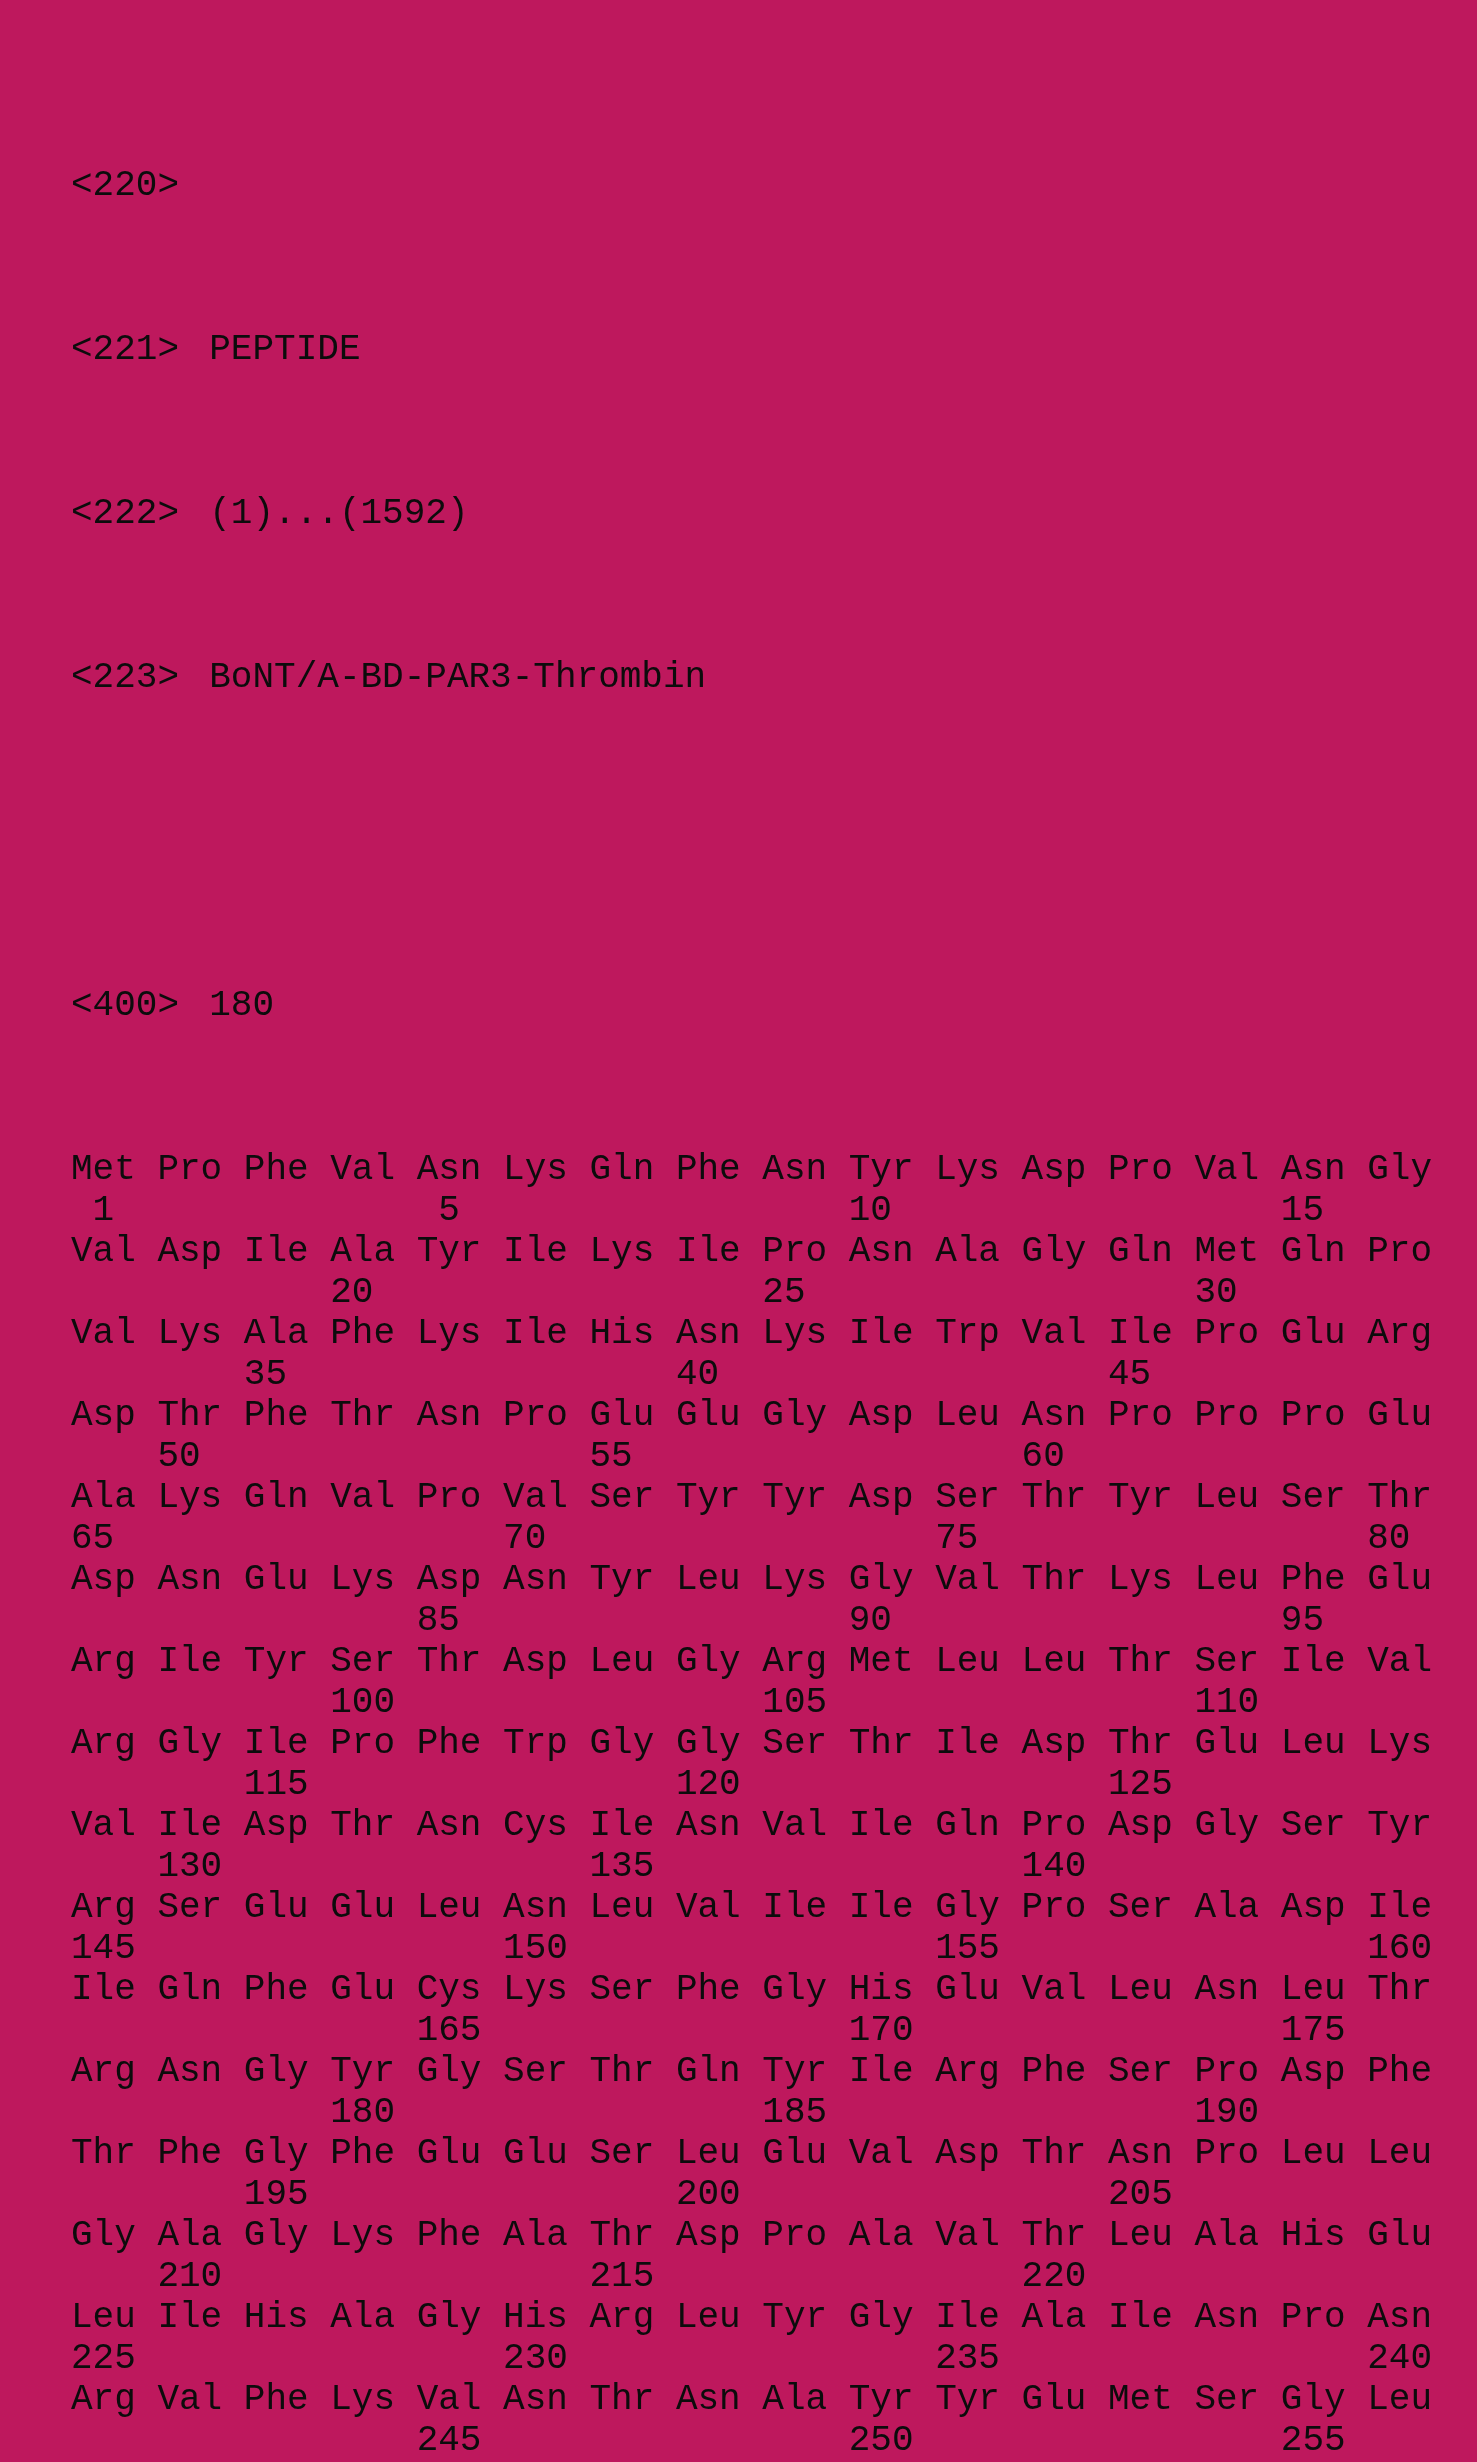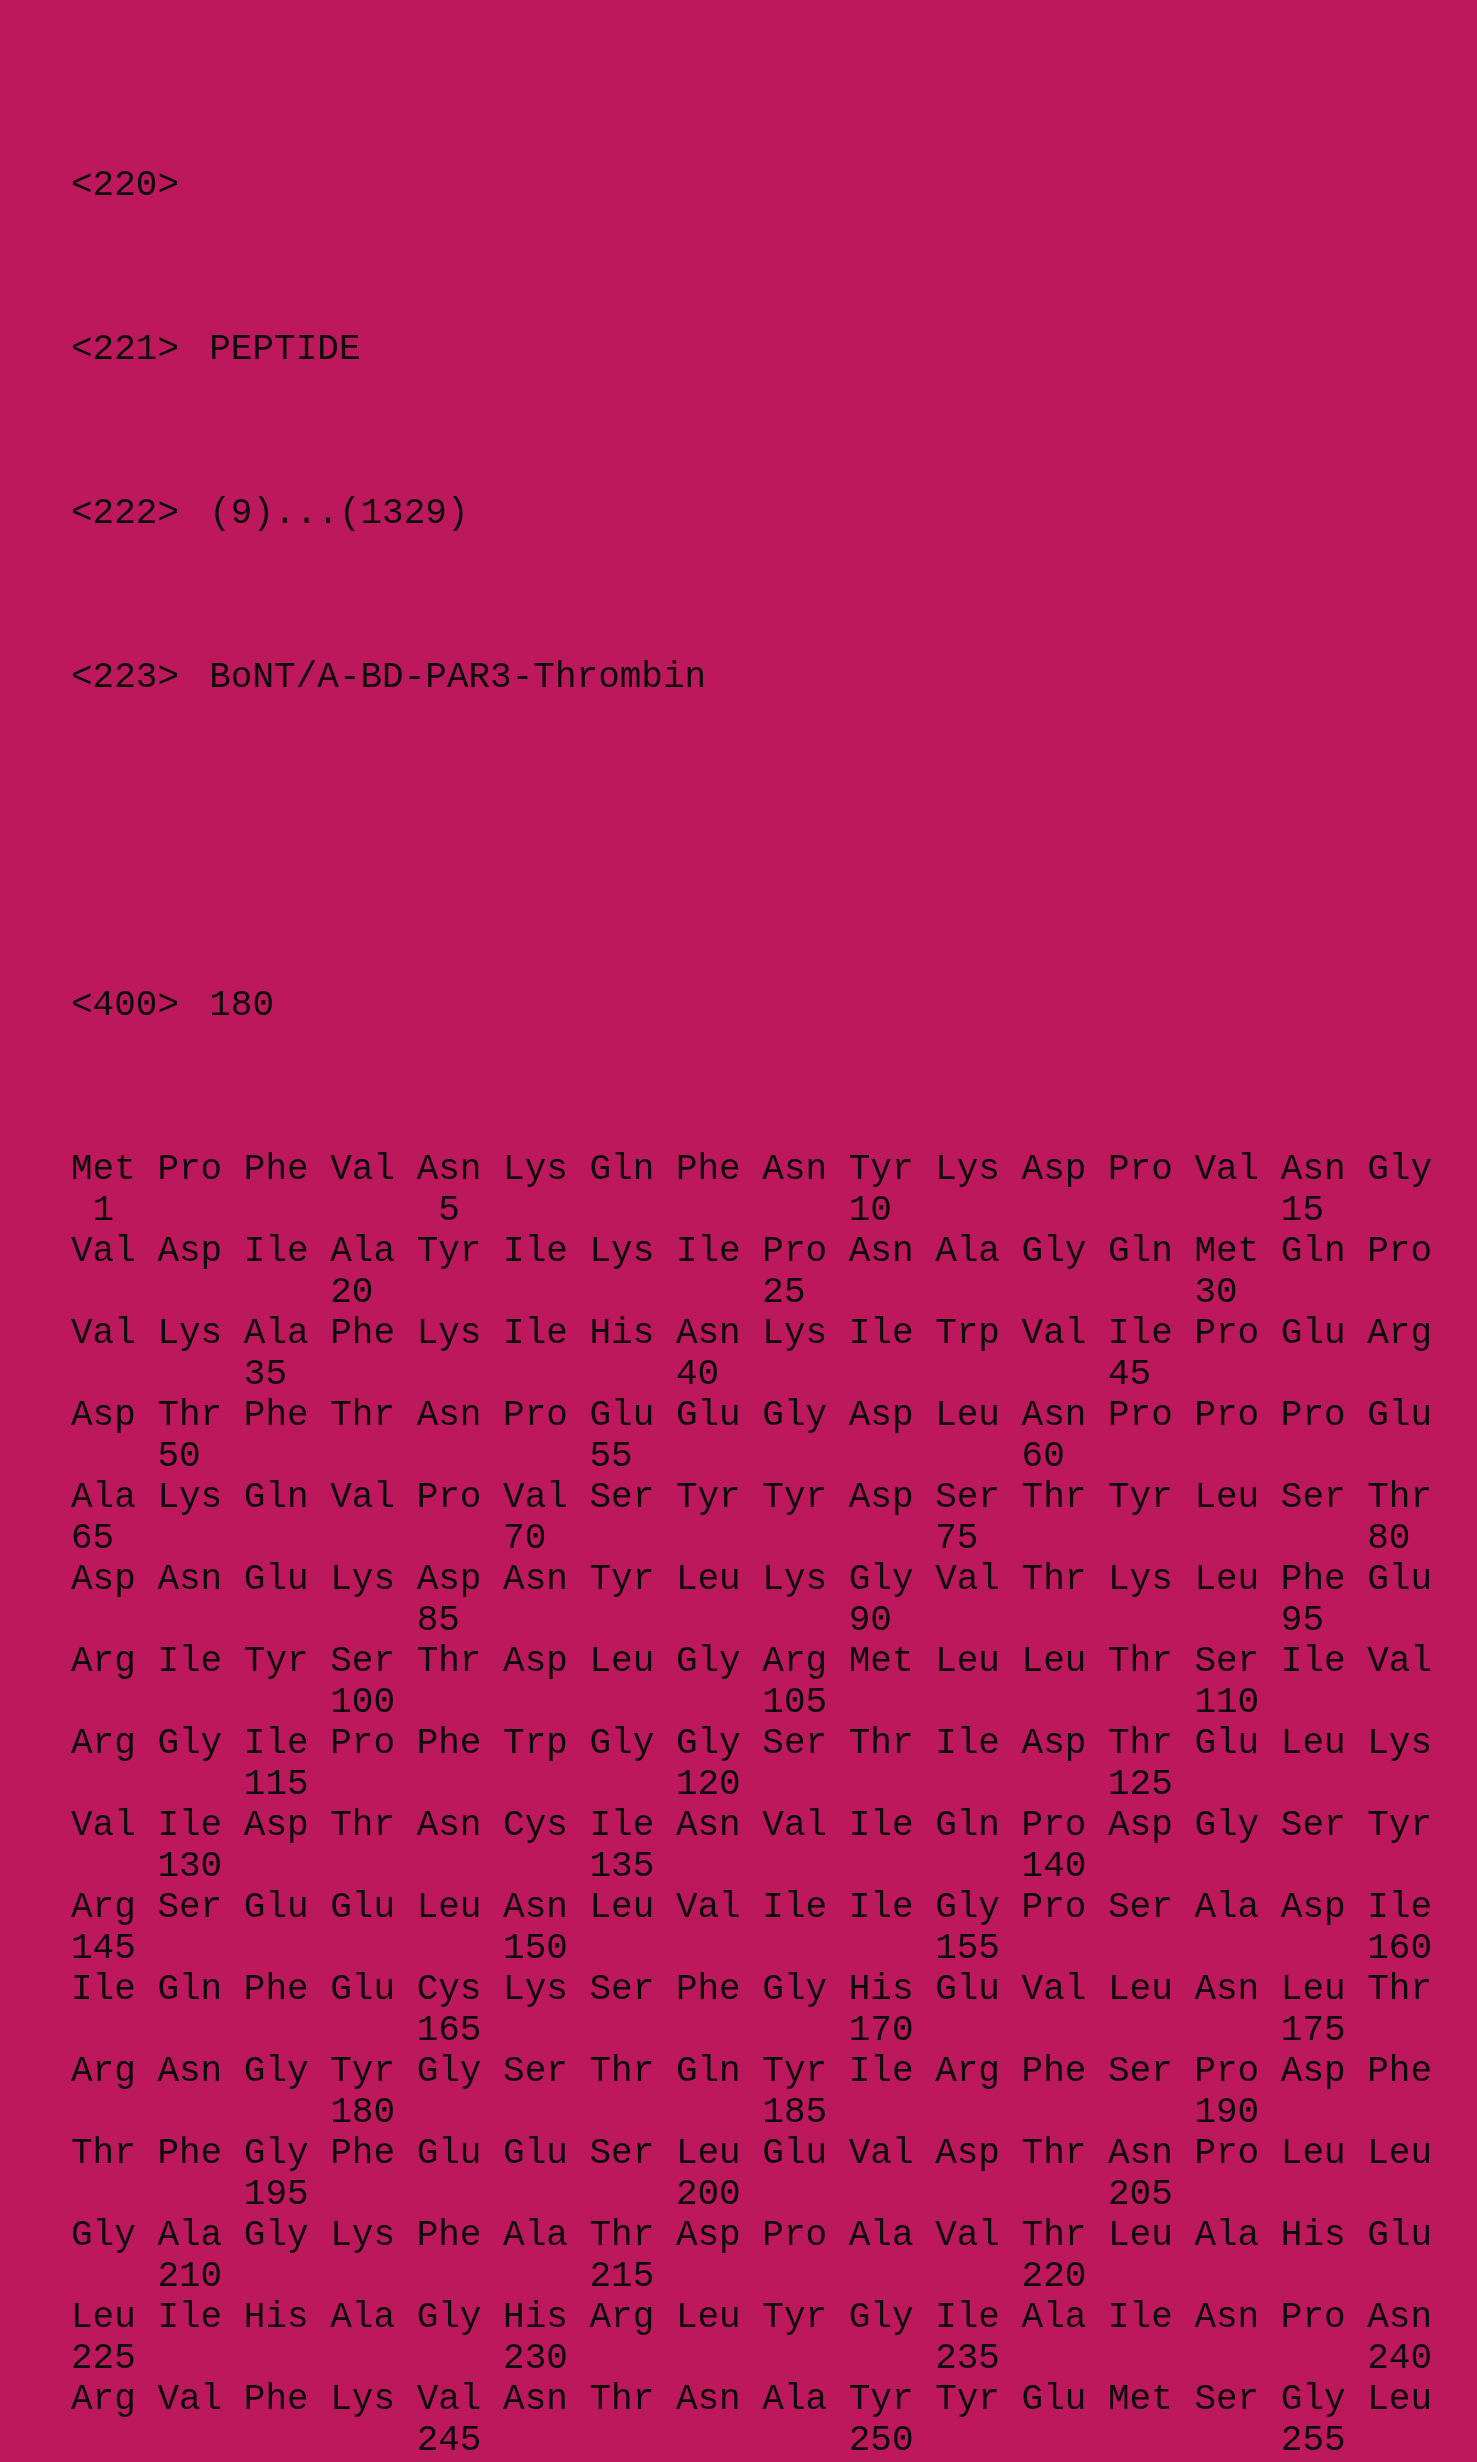--- a/index.html
+++ b/index.html
@@ -35,21 +35,21 @@
 </head>
 <body>
 
 <div class="page">
   <div class="doc">
 
     <div class="ln"><span>&lt;220&gt;</span><span class="val"></span></div>
 
     <div class="ln"><span>&lt;221&gt;</span><span class="val">PEPTIDE</span></div>
 
-    <div class="ln"><span>&lt;222&gt;</span><span class="val">(9)...(1329)</span></div>
+    <div class="ln"><span>&lt;222&gt;</span><span class="val">(1)...(1592)</span></div>
 
     <div class="ln"><span>&lt;223&gt;</span><span class="val">BoNT/A-BD-PAR3-Thrombin</span></div>
 
     <div class="ln"></div>
 
     <div class="ln"><span>&lt;400&gt;</span><span class="val">180</span></div>
 
     <div id="seq-rows"><div class="ln">Met Pro Phe Val Asn Lys Gln Phe Asn Tyr Lys Asp Pro Val Asn Gly</div><div class="ln"> 1               5                  10                  15        </div><div class="ln">Val Asp Ile Ala Tyr Ile Lys Ile Pro Asn Ala Gly Gln Met Gln Pro</div><div class="ln">            20                  25                  30            </div><div class="ln">Val Lys Ala Phe Lys Ile His Asn Lys Ile Trp Val Ile Pro Glu Arg</div><div class="ln">        35                  40                  45                </div><div class="ln">Asp Thr Phe Thr Asn Pro Glu Glu Gly Asp Leu Asn Pro Pro Pro Glu</div><div class="ln">    50                  55                  60                    </div><div class="ln">Ala Lys Gln Val Pro Val Ser Tyr Tyr Asp Ser Thr Tyr Leu Ser Thr</div><div class="ln">65                  70                  75                  80    </div><div class="ln">Asp Asn Glu Lys Asp Asn Tyr Leu Lys Gly Val Thr Lys Leu Phe Glu</div><div class="ln">                85                  90                  95        </div><div class="ln">Arg Ile Tyr Ser Thr Asp Leu Gly Arg Met Leu Leu Thr Ser Ile Val</div><div class="ln">            100                 105                 110           </div><div class="ln">Arg Gly Ile Pro Phe Trp Gly Gly Ser Thr Ile Asp Thr Glu Leu Lys</div><div class="ln">        115                 120                 125               </div><div class="ln">Val Ile Asp Thr Asn Cys Ile Asn Val Ile Gln Pro Asp Gly Ser Tyr</div><div class="ln">    130                 135                 140                   </div><div class="ln">Arg Ser Glu Glu Leu Asn Leu Val Ile Ile Gly Pro Ser Ala Asp Ile</div><div class="ln">145                 150                 155                 160   </div><div class="ln">Ile Gln Phe Glu Cys Lys Ser Phe Gly His Glu Val Leu Asn Leu Thr</div><div class="ln">                165                 170                 175       </div><div class="ln">Arg Asn Gly Tyr Gly Ser Thr Gln Tyr Ile Arg Phe Ser Pro Asp Phe</div><div class="ln">            180                 185                 190           </div><div class="ln">Thr Phe Gly Phe Glu Glu Ser Leu Glu Val Asp Thr Asn Pro Leu Leu</div><div class="ln">        195                 200                 205               </div><div class="ln">Gly Ala Gly Lys Phe Ala Thr Asp Pro Ala Val Thr Leu Ala His Glu</div><div class="ln">    210                 215                 220                   </div><div class="ln">Leu Ile His Ala Gly His Arg Leu Tyr Gly Ile Ala Ile Asn Pro Asn</div><div class="ln">225                 230                 235                 240   </div><div class="ln">Arg Val Phe Lys Val Asn Thr Asn Ala Tyr Tyr Glu Met Ser Gly Leu</div><div class="ln">                245                 250                 255       </div><div class="ln">Glu Val Ser Phe Glu Glu Leu Arg Thr Phe Gly Gly His Asp Ala Lys</div></div>
 
   </div>

